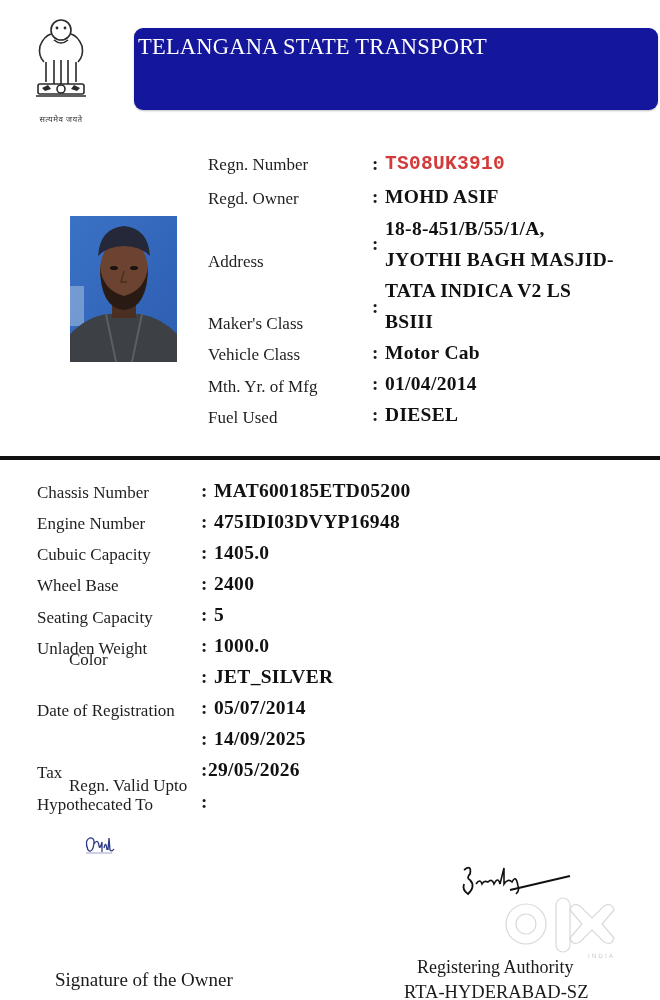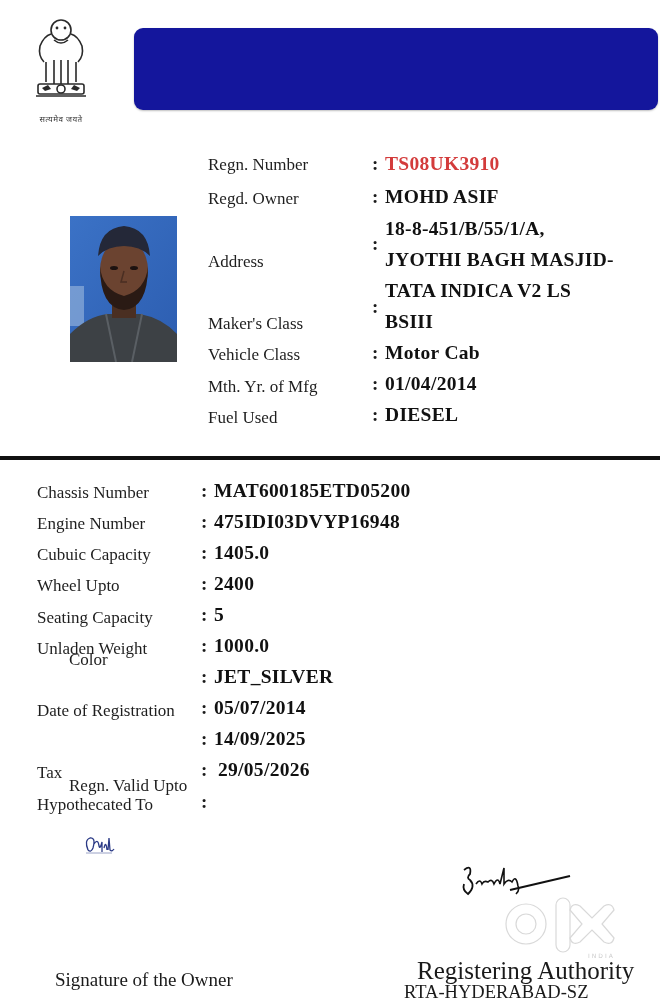--- a/index.html
+++ b/index.html
@@ -60,20 +60,21 @@
       <circle cx="33" cy="16" r="1.4"></circle>
         <circle cx="41" cy="16" r="1.4"></circle>
       <path d="M18 76 l6 -3 l3 4 l-6 2z"></path>
         <path d="M56 76 l-6 -3 l-3 4 l6 2z"></path>
     </g>
   </svg>
   <div class="motto">सत्यमेव जयते</div>
 </div>
 
 <div class="banner">
+  <div class="line l1">TELANGANA STATE TRANSPORT</div>
 </div>
 
 <div class="photo">
   <svg width="107" height="146" viewBox="0 0 107 146">
     <defs>
       <linearGradient id="bg" x1="0" y1="0" x2="1" y2="1">
         <stop offset="0" stop-color="#3b72c6"></stop>
         <stop offset="1" stop-color="#2c5db0"></stop>
       </linearGradient>
     </defs>
@@ -89,21 +90,21 @@
     <ellipse cx="64" cy="52" rx="4" ry="2" fill="#1c1210"></ellipse>
     <path d="M54 55 L51 66 L57 66" stroke="#4a2e22" stroke-width="1.5" fill="none"></path>
   </svg>
 </div>
 
 <div>
 
   <div class="row" style="left:0;top:0;">
     <span class="lbl" style="left:208px;top:155px;">Regn. Number</span>
     <span class="colon" style="left:372px;top:153px;">:</span>
-    <span class="val red" style="left:385px;top:153px;">TS08UK3910</span>
+    <span class="val red" style="left:385px;top:153px;font-family:Liberation Mono, monospace;">TS08UK3910</span>
   </div>
 
   <div class="row" style="left:0;top:0;">
     <span class="lbl" style="left:208px;top:189px;">Regd. Owner</span>
     <span class="colon" style="left:372px;top:186px;">:</span>
     <span class="val" style="left:385px;top:186px;">MOHD ASIF</span>
   </div>
 
   <div class="row" style="left:0;top:0;">
     <span class="lbl" style="left:208px;top:252px;">Address</span>
@@ -150,21 +151,21 @@
     <span class="lbl" style="left:37px;top:514px;">Engine Number</span>
     <span class="colon" style="left:201px;top:511px;">:</span>
     <span class="val" style="left:214px;top:511px;">475IDI03DVYP16948</span>
   </div>
   <div class="row" style="left:0;top:0;">
     <span class="lbl" style="left:37px;top:545px;">Cubuic Capacity</span>
     <span class="colon" style="left:201px;top:542px;">:</span>
     <span class="val" style="left:214px;top:542px;">1405.0</span>
   </div>
   <div class="row" style="left:0;top:0;">
-    <span class="lbl" style="left:37px;top:576px;">Wheel Upto</span>
+    <span class="lbl" style="left:37px;top:576px;">Wheel Base</span>
     <span class="colon" style="left:201px;top:573px;">:</span>
     <span class="val" style="left:214px;top:573px;">2400</span>
   </div>
   <div class="row" style="left:0;top:0;">
     <span class="lbl" style="left:37px;top:608px;">Seating Capacity</span>
     <span class="colon" style="left:201px;top:604px;">:</span>
     <span class="val" style="left:214px;top:604px;">5</span>
   </div>
   <div class="row" style="left:0;top:0;">
     <span class="lbl" style="left:37px;top:639px;">Unladen Weight</span>
@@ -182,21 +183,21 @@
     <span class="val" style="left:214px;top:697px;">05/07/2014</span>
   </div>
   <div class="row" style="left:0;top:0;">
     <span class="lbl" style="left:37px;top:776px;margin-left:32px;">Regn. Valid Upto</span>
     <span class="colon" style="left:201px;top:728px;">:</span>
     <span class="val" style="left:214px;top:728px;">14/09/2025</span>
   </div>
   <div class="row" style="left:0;top:0;">
     <span class="lbl" style="left:37px;top:763px;">Tax</span>
     <span class="colon" style="left:201px;top:759px;">:</span>
-    <span class="val" style="left:218px;top:759px;">29/05/2026</span>
+    <span class="val" style="left:208px;top:759px;">29/05/2026</span>
   </div>
   <div class="row" style="left:0;top:0;">
     <span class="lbl" style="left:37px;top:795px;text-align:right;">Hypothecated To</span>
     <span class="colon" style="left:201px;top:791px;">:</span>
     <span class="val" style="left:214px;top:791px;"></span>
   </div>
 </div>
 
 <svg class="sig-owner-mark" viewBox="0 0 34 26">
   <path d="M6 18 Q2 8 8 6 Q14 5 11 16 Q9 21 6 18 M12 12 Q16 6 17 14 Q18 18 20 10 L20 20 M22 16 Q24 8 25 18 M26 18 L27 6 L28 18 Q30 20 32 17" stroke="#2b3a86" stroke-width="1.3" fill="none"></path>
@@ -213,14 +214,14 @@
   <g fill="none" stroke="#d9d9d9" stroke-width="1.2">
     <circle cx="24" cy="28" r="20"></circle>
     <circle cx="24" cy="28" r="10"></circle>
     <rect x="54" y="2" width="14" height="54" rx="7"></rect>
     <path d="M78 10 L90 22 L102 10 Q110 6 112 14 L100 28 L112 42 Q110 50 102 46 L90 34 L78 46 Q70 50 68 42 L80 28 L68 14 Q70 6 78 10Z"></path>
   </g>
   <text x="86" y="62" font-size="6" fill="#cccccc" font-family="DejaVu Sans, sans-serif" letter-spacing="2">INDIA</text>
 </svg>
 
 <div class="foot" style="left:55px;top:969px;">Signature of the Owner</div>
-<div class="foot" style="left:417px;top:957px;font-size:25px;">Registering Authority</div>
+<div class="foot" style="left:417px;top:957px;font-size:18px;">Registering Authority</div>
 <div class="foot" style="left:404px;top:982px;font-size:18.5px;">RTA-HYDERABAD-SZ</div>
 
 </body></html>

